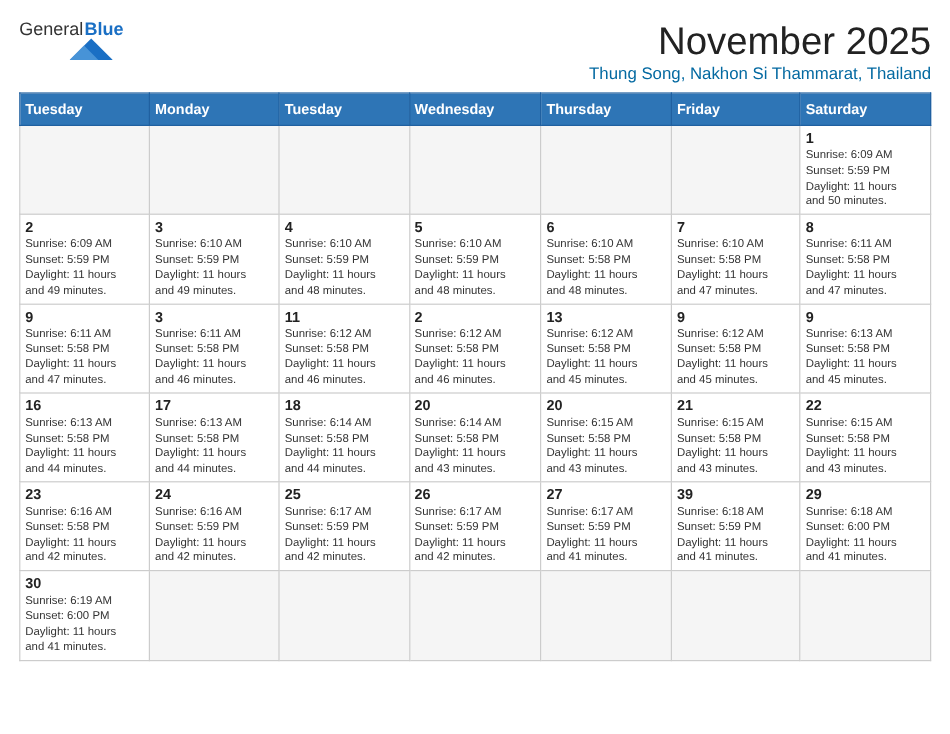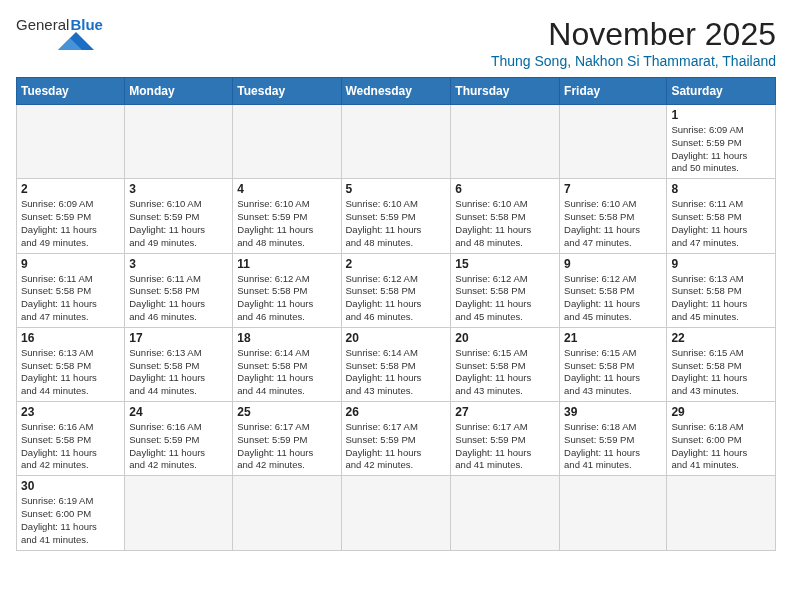--- a/index.html
+++ b/index.html
@@ -202,21 +202,21 @@
 and 46 minutes.</div>
         </td>
         <td>
           <span class="day-number">2</span>
           <div class="cell-content" style="white-space: pre-line;">Sunrise: 6:12 AM
 Sunset: 5:58 PM
 Daylight: 11 hours
 and 46 minutes.</div>
         </td>
         <td>
-          <span class="day-number">15</span>
+          <span class="day-number">13</span>
           <div class="cell-content" style="white-space: pre-line;">Sunrise: 6:12 AM
 Sunset: 5:58 PM
 Daylight: 11 hours
 and 45 minutes.</div>
         </td>
         <td>
           <span class="day-number">9</span>
           <div class="cell-content" style="white-space: pre-line;">Sunrise: 6:12 AM
 Sunset: 5:58 PM
 Daylight: 11 hours

